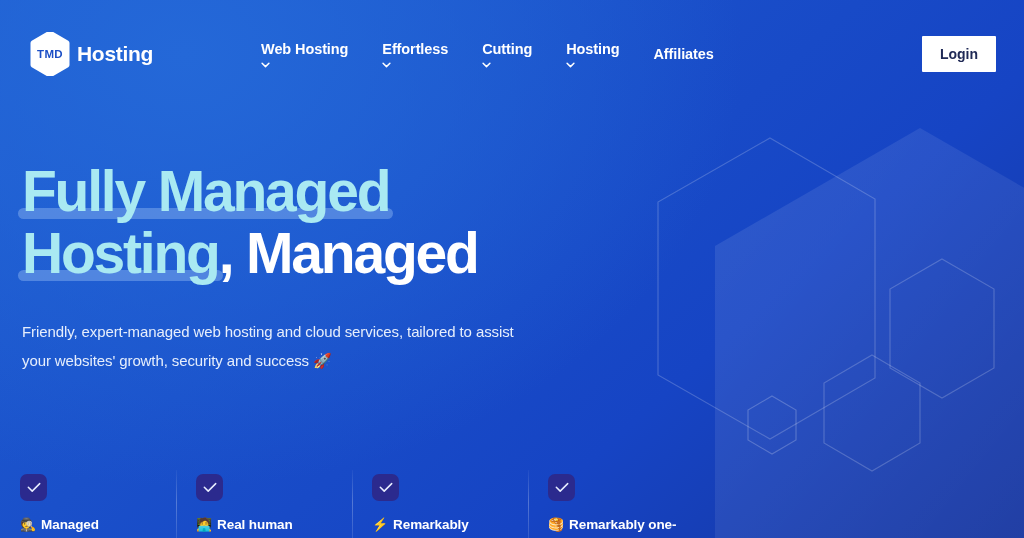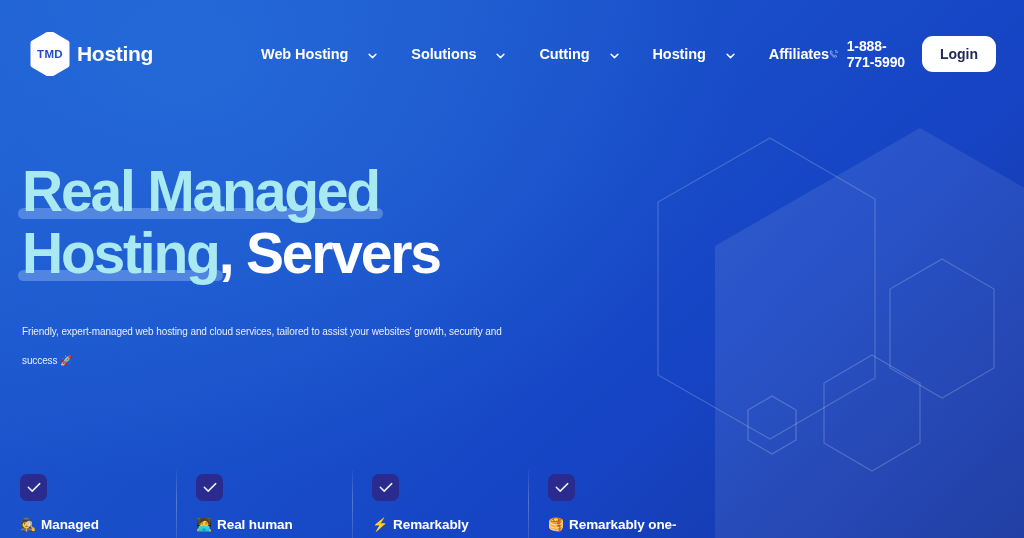--- a/index.html
+++ b/index.html
@@ -59,27 +59,28 @@
     font-weight:bold;
     letter-spacing:-0.3px;
   }
 
   .nav-menu {
     display:flex; align-items:center;
     gap:34px;
     margin-left:108px;
   }
   .nav-item {
-    display:flex; align-items:center; gap:20px;
+    display:flex; gap:2px;
     color:#ffffff;
     font-size:14.5px;
     font-weight:bold;
     letter-spacing:-0.1px;
     cursor:pointer;
     white-space:nowrap;
+    flex-direction:column;
   }
   .chev {
     display:block;
     width:9px; height:6px;
     margin-top:3px;
   }
 
   .nav-right {
     margin-left:auto;
     display:flex; align-items:center;
@@ -93,21 +94,21 @@
     letter-spacing:-0.1px;
     cursor:pointer;
   }
   .phone-num { color:#ffffff; }
   .login-btn {
     background:#ffffff;
     color:#202a56;
     font-size:14px;
     font-weight:bold;
     border:none;
-    border-radius:11px;
+    border-radius:1px;
     padding:10px 18px;
     cursor:pointer;
     font-family:"Liberation Sans", sans-serif;
   }
 
   
   .hero {
     position:absolute;
     top:160px; left:22px;
     width:560px;
@@ -132,21 +133,21 @@
     left:-4px; right:-4px;
     bottom:4px;
     height:11px;
     background:rgba(135,178,240,0.48);
     border-radius:6px;
     z-index:-1;
   }
 
   .subhead {
     margin-top:33px;
-    font-size:10px;
+    font-size:15px;
     line-height:29px;
     color:#e6eefc;
     letter-spacing:-0.1px;
     max-width:505px;
   }
 
   
   .features {
     position:absolute;
     left:0; right:0;
@@ -225,21 +226,21 @@
     <div class="nav-menu">
 
       <div class="nav-item">
         <span>Web Hosting</span>
         <svg class="chev" viewBox="0 0 10 7">
           <path d="M1 1.4 L5 5.4 L9 1.4" fill="none" stroke="#ffffff" stroke-width="1.7" stroke-linecap="round" stroke-linejoin="round"></path>
         </svg>
       </div>
 
       <div class="nav-item">
-        <span>Solutions</span>
+        <span>Effortless</span>
         <svg class="chev" viewBox="0 0 10 7">
           <path d="M1 1.4 L5 5.4 L9 1.4" fill="none" stroke="#ffffff" stroke-width="1.7" stroke-linecap="round" stroke-linejoin="round"></path>
         </svg>
       </div>
 
       <div class="nav-item">
         <span>Cutting</span>
         <svg class="chev" viewBox="0 0 10 7">
           <path d="M1 1.4 L5 5.4 L9 1.4" fill="none" stroke="#ffffff" stroke-width="1.7" stroke-linecap="round" stroke-linejoin="round"></path>
         </svg>
@@ -253,37 +254,29 @@
       </div>
 
       <div class="nav-item">
         <span>Affiliates</span>
       </div>
 
     </div>
 
     <div class="nav-right">
 
-      <div class="phone">
-        <svg width="16" height="16" viewBox="0 0 18 18">
-          <path d="M4.2 2.6 C3.3 2.6 2.3 3.6 2.3 4.9 C2.3 9.8 7.1 15 12.2 15 C13.4 15 14.4 14.0 14.4 13.1 C14.4 12.7 12.0 11.1 11.6 11.1 C11.1 11.1 10.4 12.4 9.9 12.4 C9.0 12.4 4.7 8.2 4.7 7.2 C4.7 6.7 6.0 6.1 6.0 5.6 C6.0 5.2 4.6 2.6 4.2 2.6 Z" fill="none" stroke="#cfe0fb" stroke-width="1.15" stroke-linejoin="round"></path>
-          <path d="M12.4 2.3 C14.4 2.7 15.8 4.2 16.1 6.1" fill="none" stroke="#cfe0fb" stroke-width="1.15" stroke-linecap="round"></path>
-          <path d="M12.0 5.0 C12.9 5.2 13.4 5.8 13.6 6.6" fill="none" stroke="#cfe0fb" stroke-width="1.15" stroke-linecap="round"></path>
-        </svg>
-        <span class="phone-num">1-888-771-5990</span>
-      </div>
 
       <button class="login-btn">Login</button>
     </div>
   </div>
 
   <div class="hero">
     <h1 class="headline">
-      <span class="hl-accent">Real Managed</span><br>
-      <span class="hl-accent">Hosting</span><span>, Servers</span><br>
+      <span class="hl-accent">Fully Managed</span><br>
+      <span class="hl-accent">Hosting</span><span>, Managed</span><br>
     </h1>
 
     <p class="subhead">Friendly, expert-managed web hosting and cloud services, tailored to assist your websites' growth, security and success 🚀</p>
   </div>
 
   <div class="features">
 
     <div class="feature">
       <div class="check-box">
         <svg width="14" height="11" viewBox="0 0 14 11">

